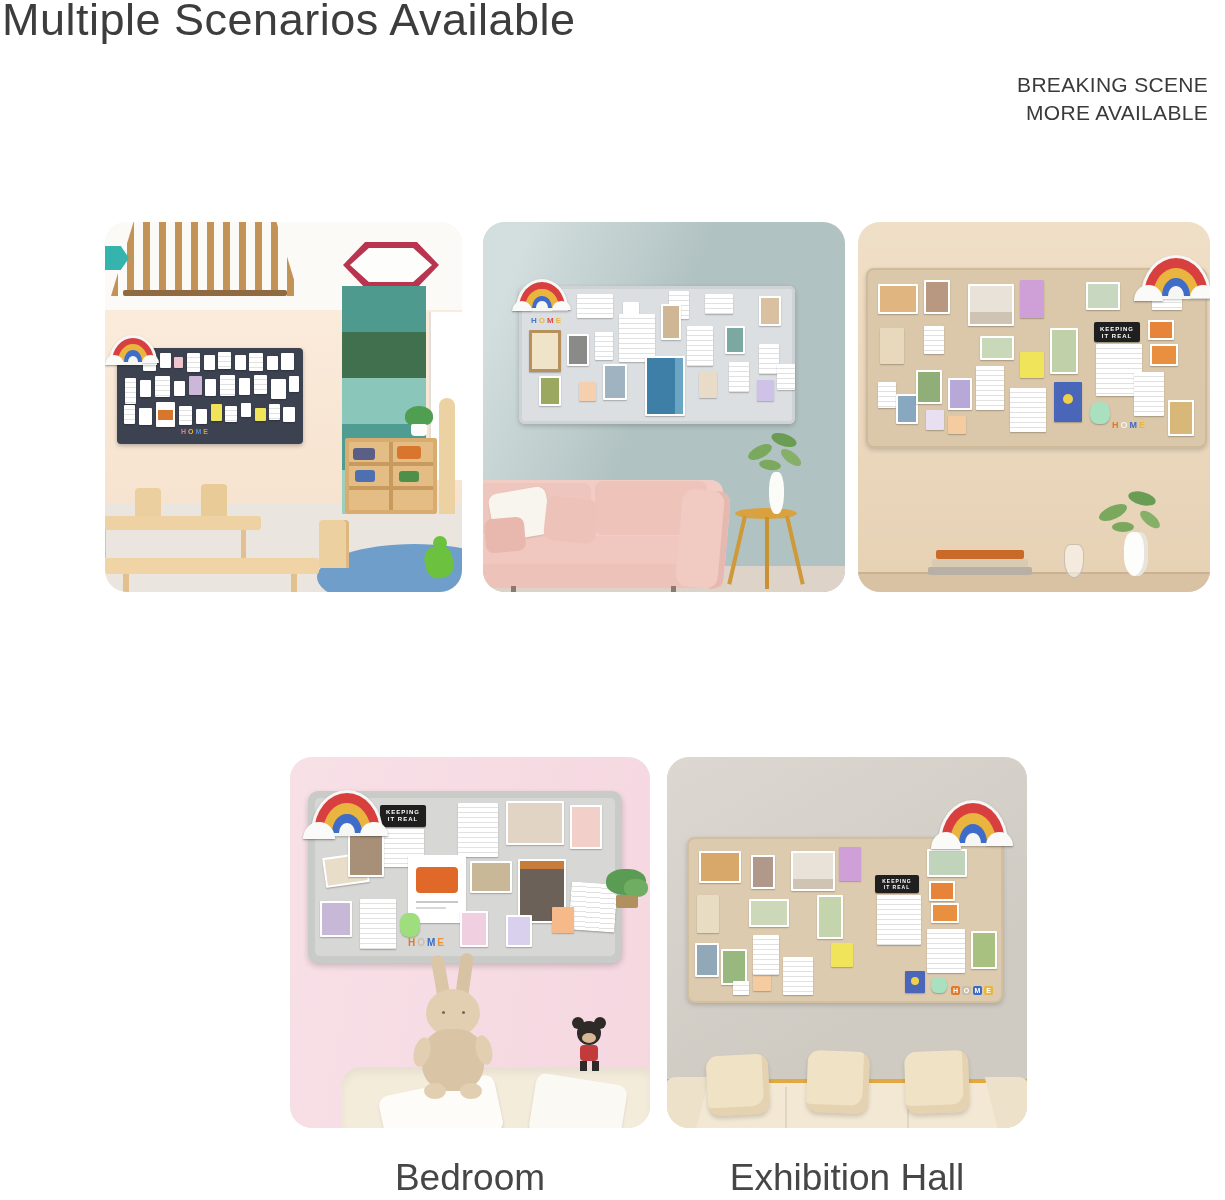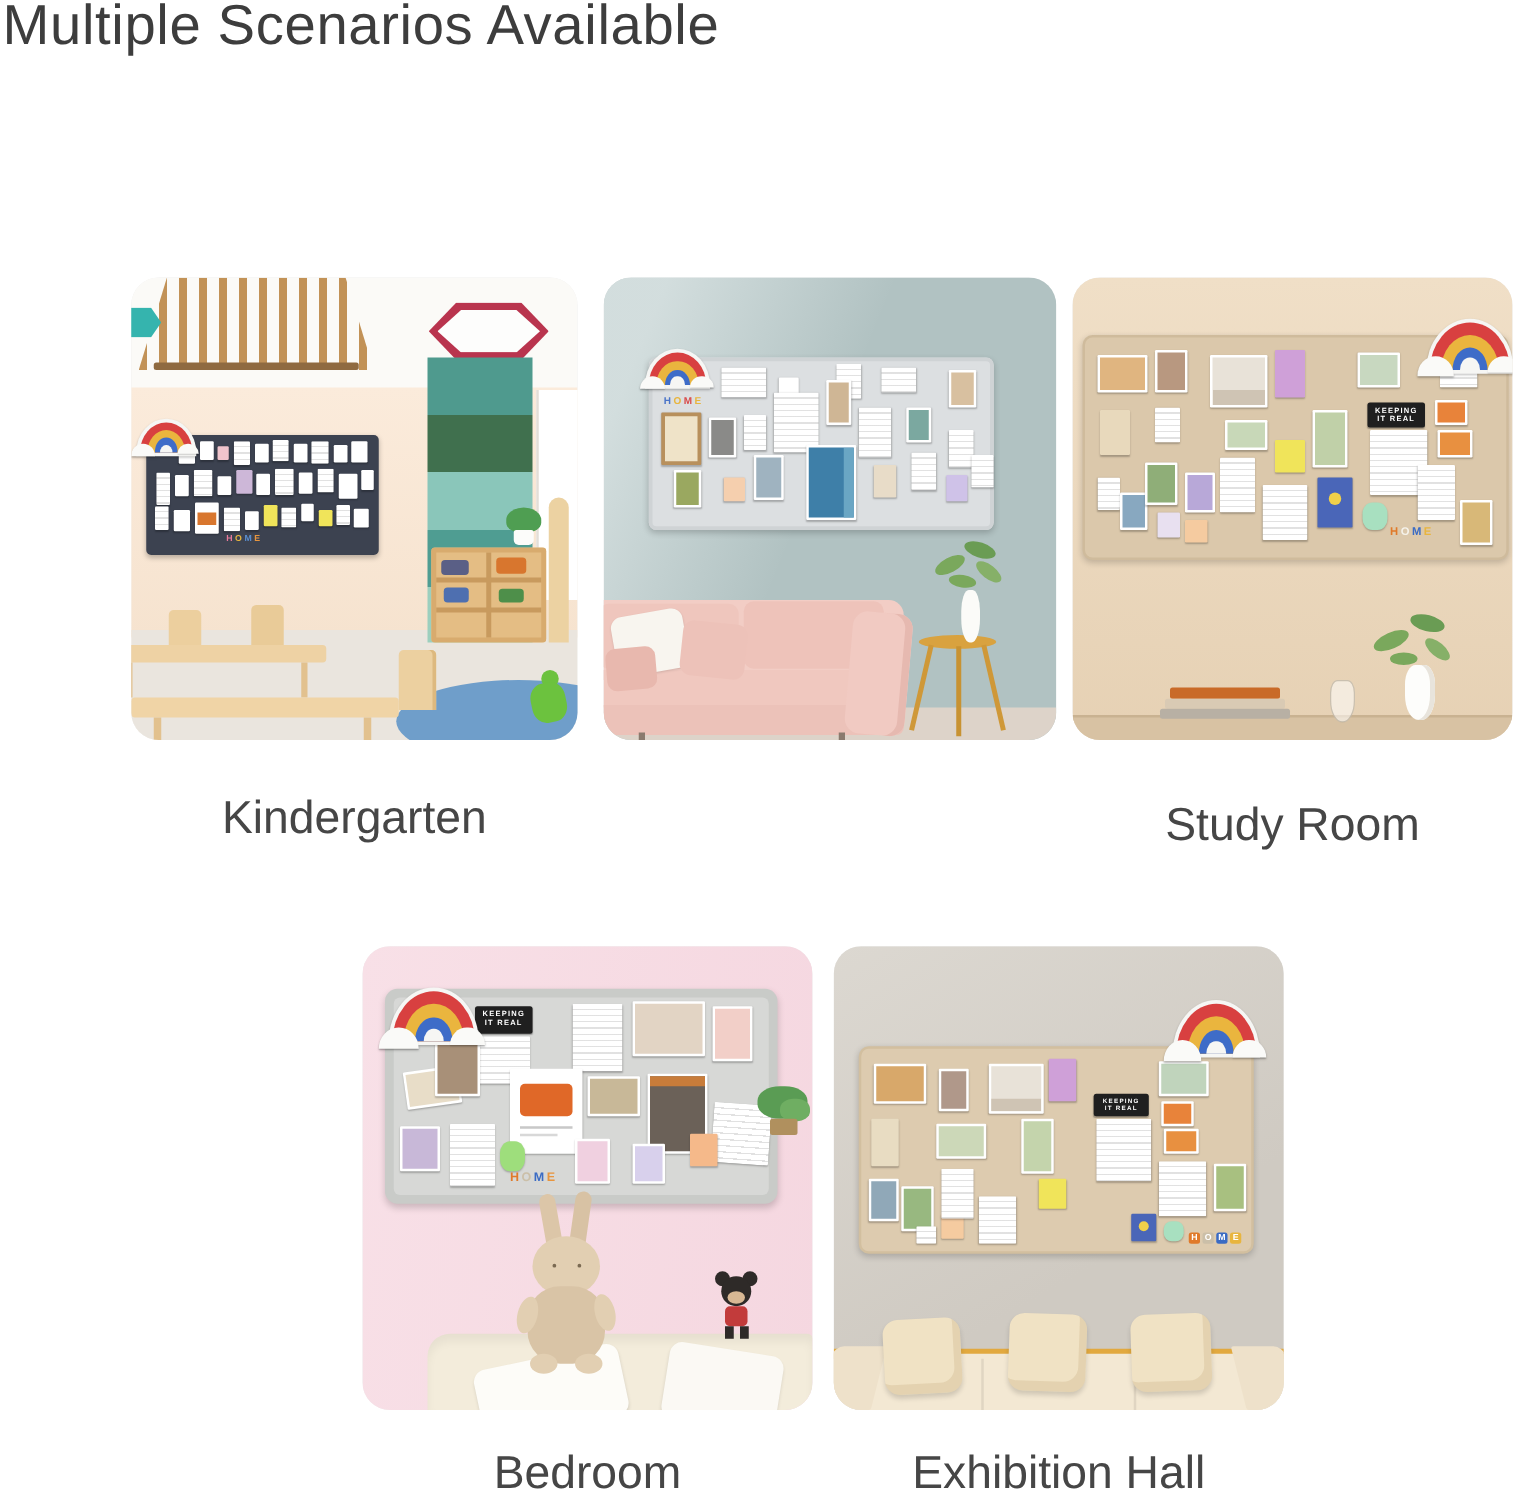--- a/index.html
+++ b/index.html
@@ -28,20 +28,24 @@
   .homeword span{display:inline-block;}
   .chip{display:inline-block;width:9px;height:9px;margin-right:2px;border-radius:2px;color:#fff;font-size:7px;line-height:9px;text-align:center;font-weight:bold;}
 </style>
 </head>
 <body>
 
 <div class="canvas">
 
   <h1 class="title">Multiple Scenarios Available</h1>
 
+  <div class="corner-note">
+    <div>BREAKING SCENE</div>
+    <div>MORE AVAILABLE</div>
+  </div>
 
   <figure class="photo" style="left:105px;top:222px;width:357px;height:370px">
     <i class="abs" style="inset:0;background:#fbfaf7"></i>
     <i class="abs" style="left:0;top:88px;width:100%;height:200px;background:linear-gradient(#fbebdb,#f6e3cf)"></i>
     <i class="abs" style="left:0;top:282px;width:100%;height:88px;background:#eae5de"></i>
     <i class="abs" style="left:6px;top:0;width:188px;height:74px;background:repeating-linear-gradient(90deg,#c29257 0 7px,rgba(194,146,87,0) 7px 16px);clip-path:polygon(12% 0,88% 0,100% 100%,0 100%)"></i>
     <i class="abs" style="left:18px;top:68px;width:164px;height:6px;background:#8f6a40;border-radius:2px"></i>
     <i class="abs" style="left:-12px;top:24px;width:36px;height:24px;background:#35b4ae;clip-path:polygon(23% 0,77% 0,100% 50%,77% 100%,23% 100%,0 50%)"></i>
     <i class="abs" style="left:238px;top:20px;width:96px;height:46px;background:#b9344e;clip-path:polygon(23% 0,77% 0,100% 50%,77% 100%,23% 100%,0 50%)">
       <i class="abs" style="left:7px;top:6px;right:7px;bottom:6px;background:#fdfdfc;clip-path:polygon(23% 0,77% 0,100% 50%,77% 100%,23% 100%,0 50%)"></i>
@@ -468,18 +472,16 @@
       <i class="abs" style="left:126px;top:4px;width:2px;height:41px;background:rgba(0,0,0,.08)"></i>
       <i class="abs" style="left:248px;top:4px;width:2px;height:41px;background:rgba(0,0,0,.08)"></i>
       <i class="abs" style="left:2px;top:-6px;width:42px;height:51px;background:#eee1ca;border-radius:8px 2px 2px 2px;transform:skewX(-14deg)"></i>
       <i class="abs" style="left:332px;top:-6px;width:42px;height:51px;background:#eee1ca;border-radius:2px 8px 2px 2px;transform:skewX(14deg)"></i>
     </div>
     <i class="abs" style="left:40px;top:298px;width:62px;height:60px;background:#f0e2c4;border-radius:12px;transform:rotate(-3deg);box-shadow:0 3px 4px rgba(0,0,0,.15), inset -6px -8px 0 rgba(190,165,115,.25)"></i>
     <i class="abs" style="left:140px;top:294px;width:62px;height:62px;background:#f0e2c4;border-radius:12px;transform:rotate(2deg);box-shadow:0 3px 4px rgba(0,0,0,.15), inset -6px -8px 0 rgba(190,165,115,.25)"></i>
     <i class="abs" style="left:238px;top:294px;width:64px;height:62px;background:#f0e2c4;border-radius:12px;transform:rotate(-2deg);box-shadow:0 3px 4px rgba(0,0,0,.15), inset -6px -8px 0 rgba(190,165,115,.25)"></i>
   </figure>
 
-  <div class="caption" style="left:105px;top:633px;width:357px">Kindergarten</div>
-  <div class="caption" style="left:858px;top:639px;width:352px">Study Room</div>
   <div class="caption" style="left:660px;top:1157px;width:374px">Exhibition Hall</div>
   <div class="caption" style="left:283px;top:1157px;width:374px">Bedroom</div>
 
 </div>
 
 </body></html>

